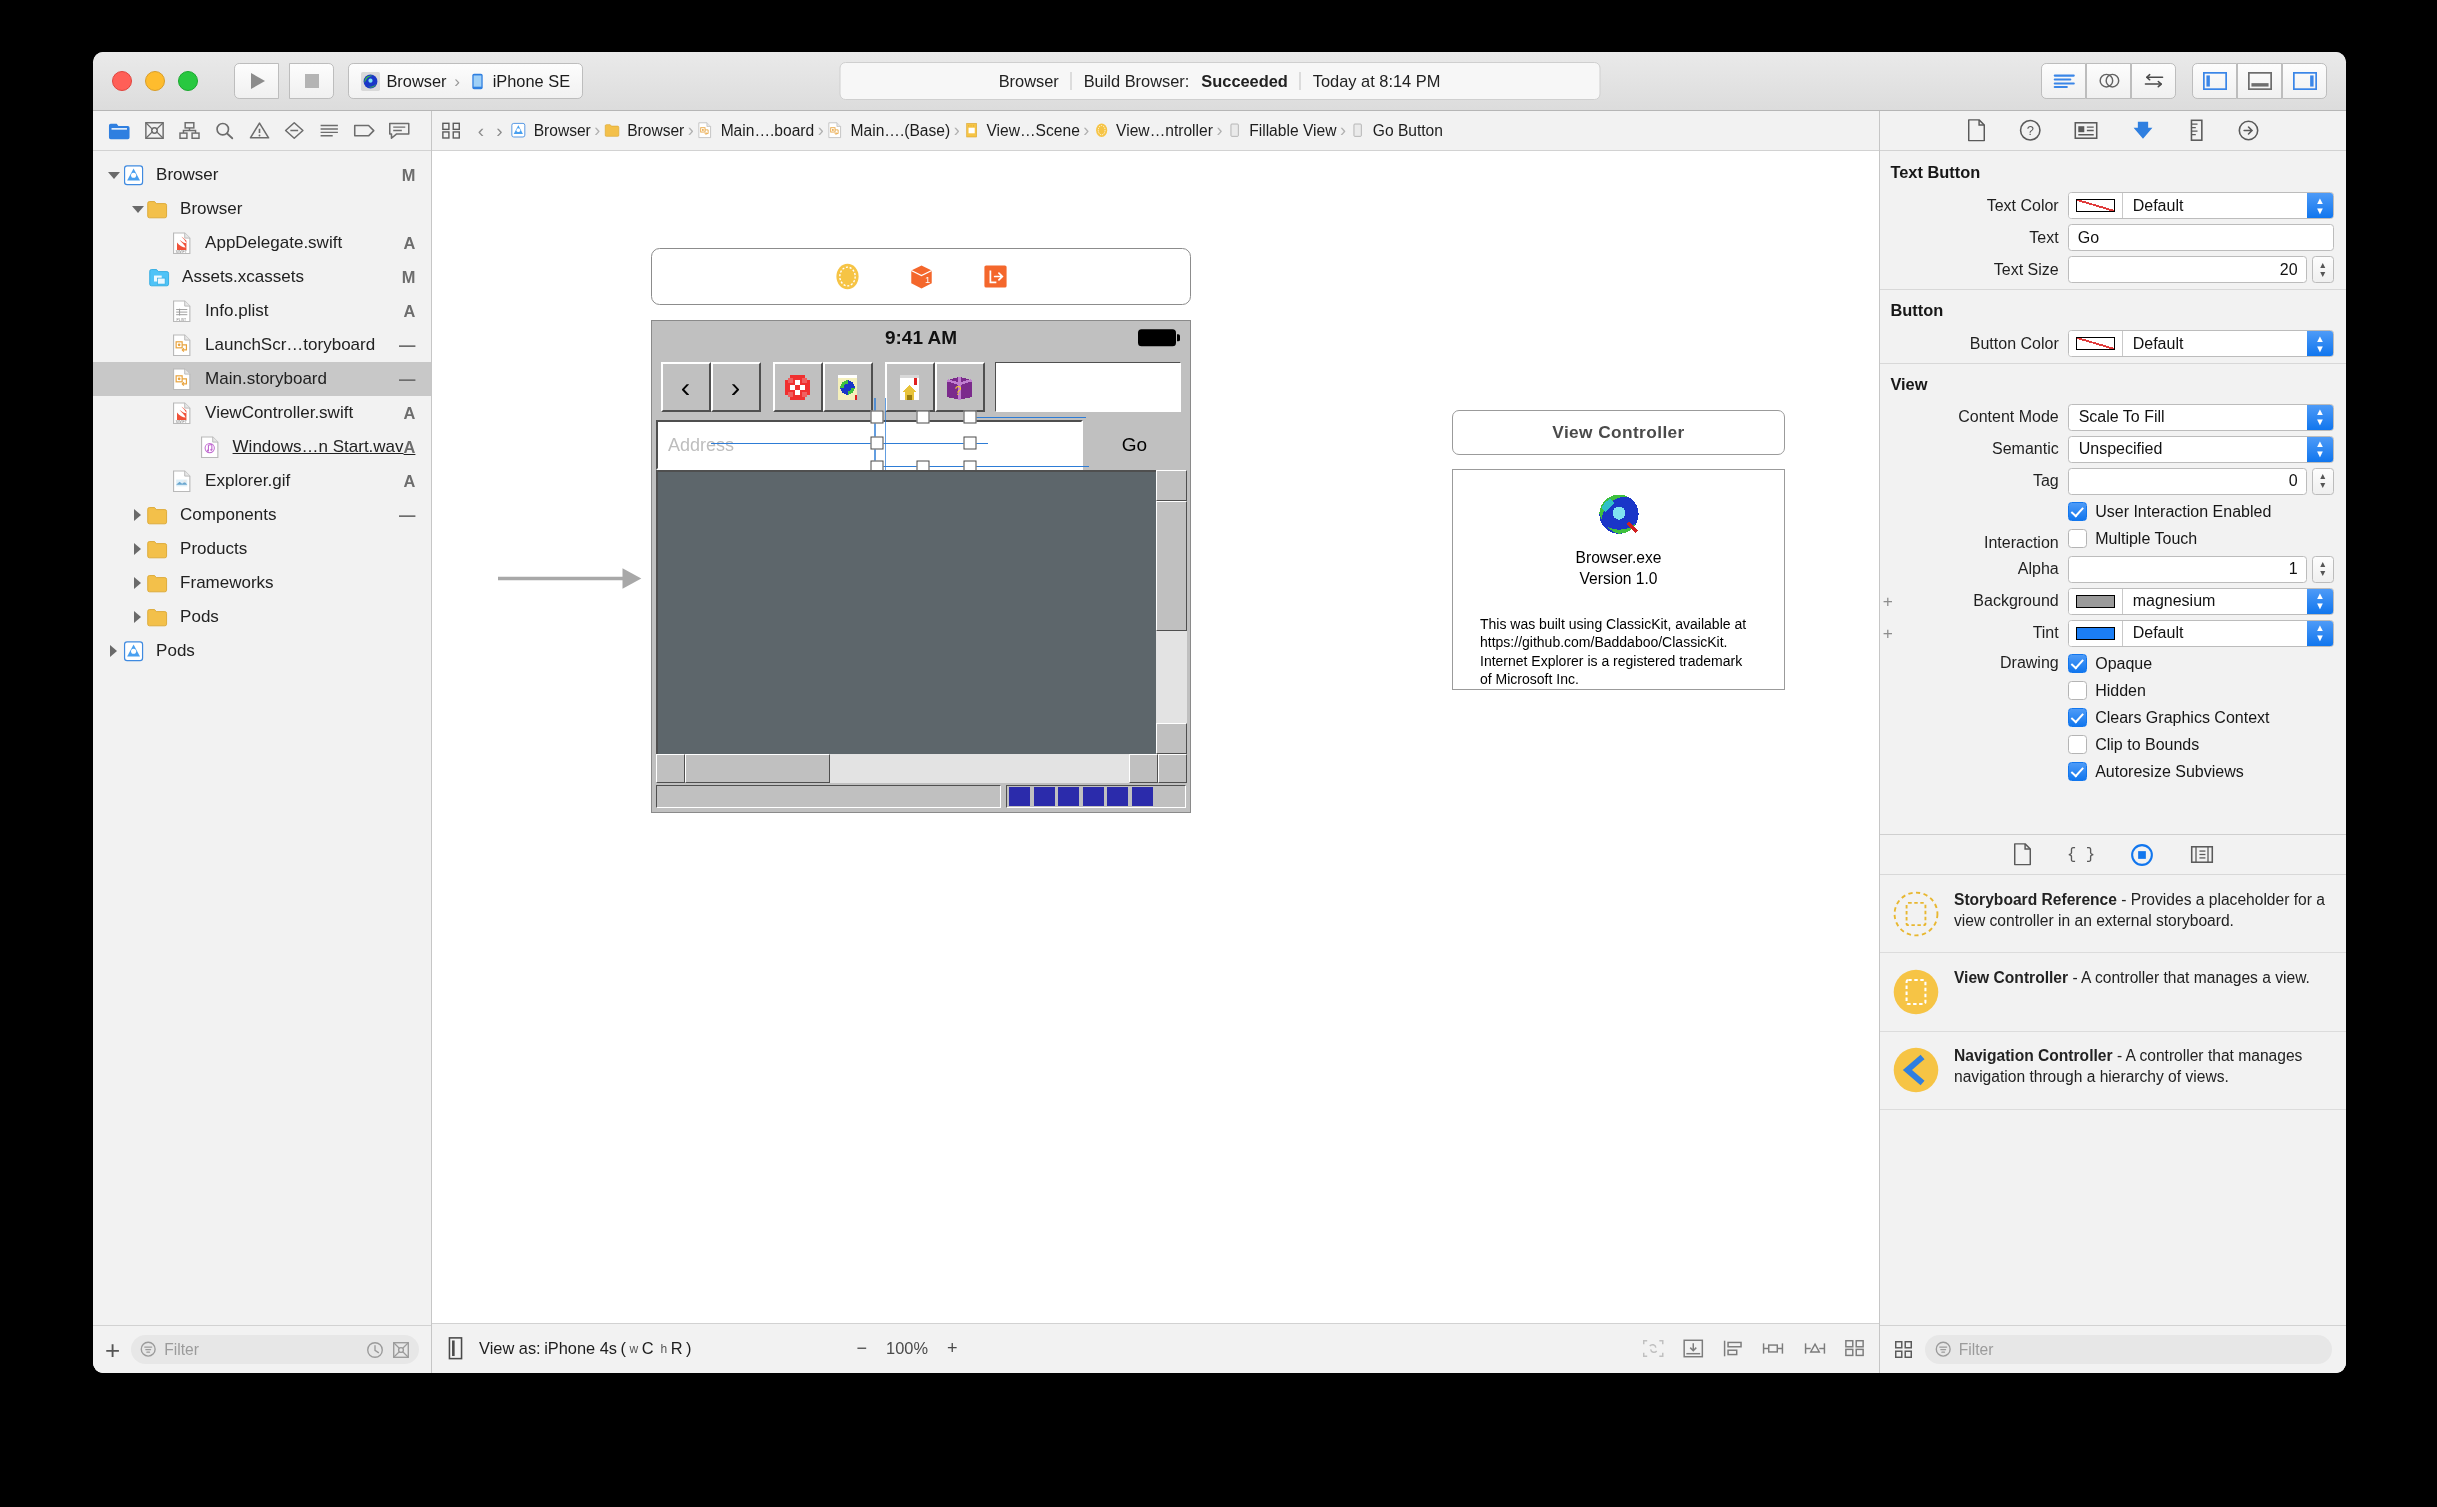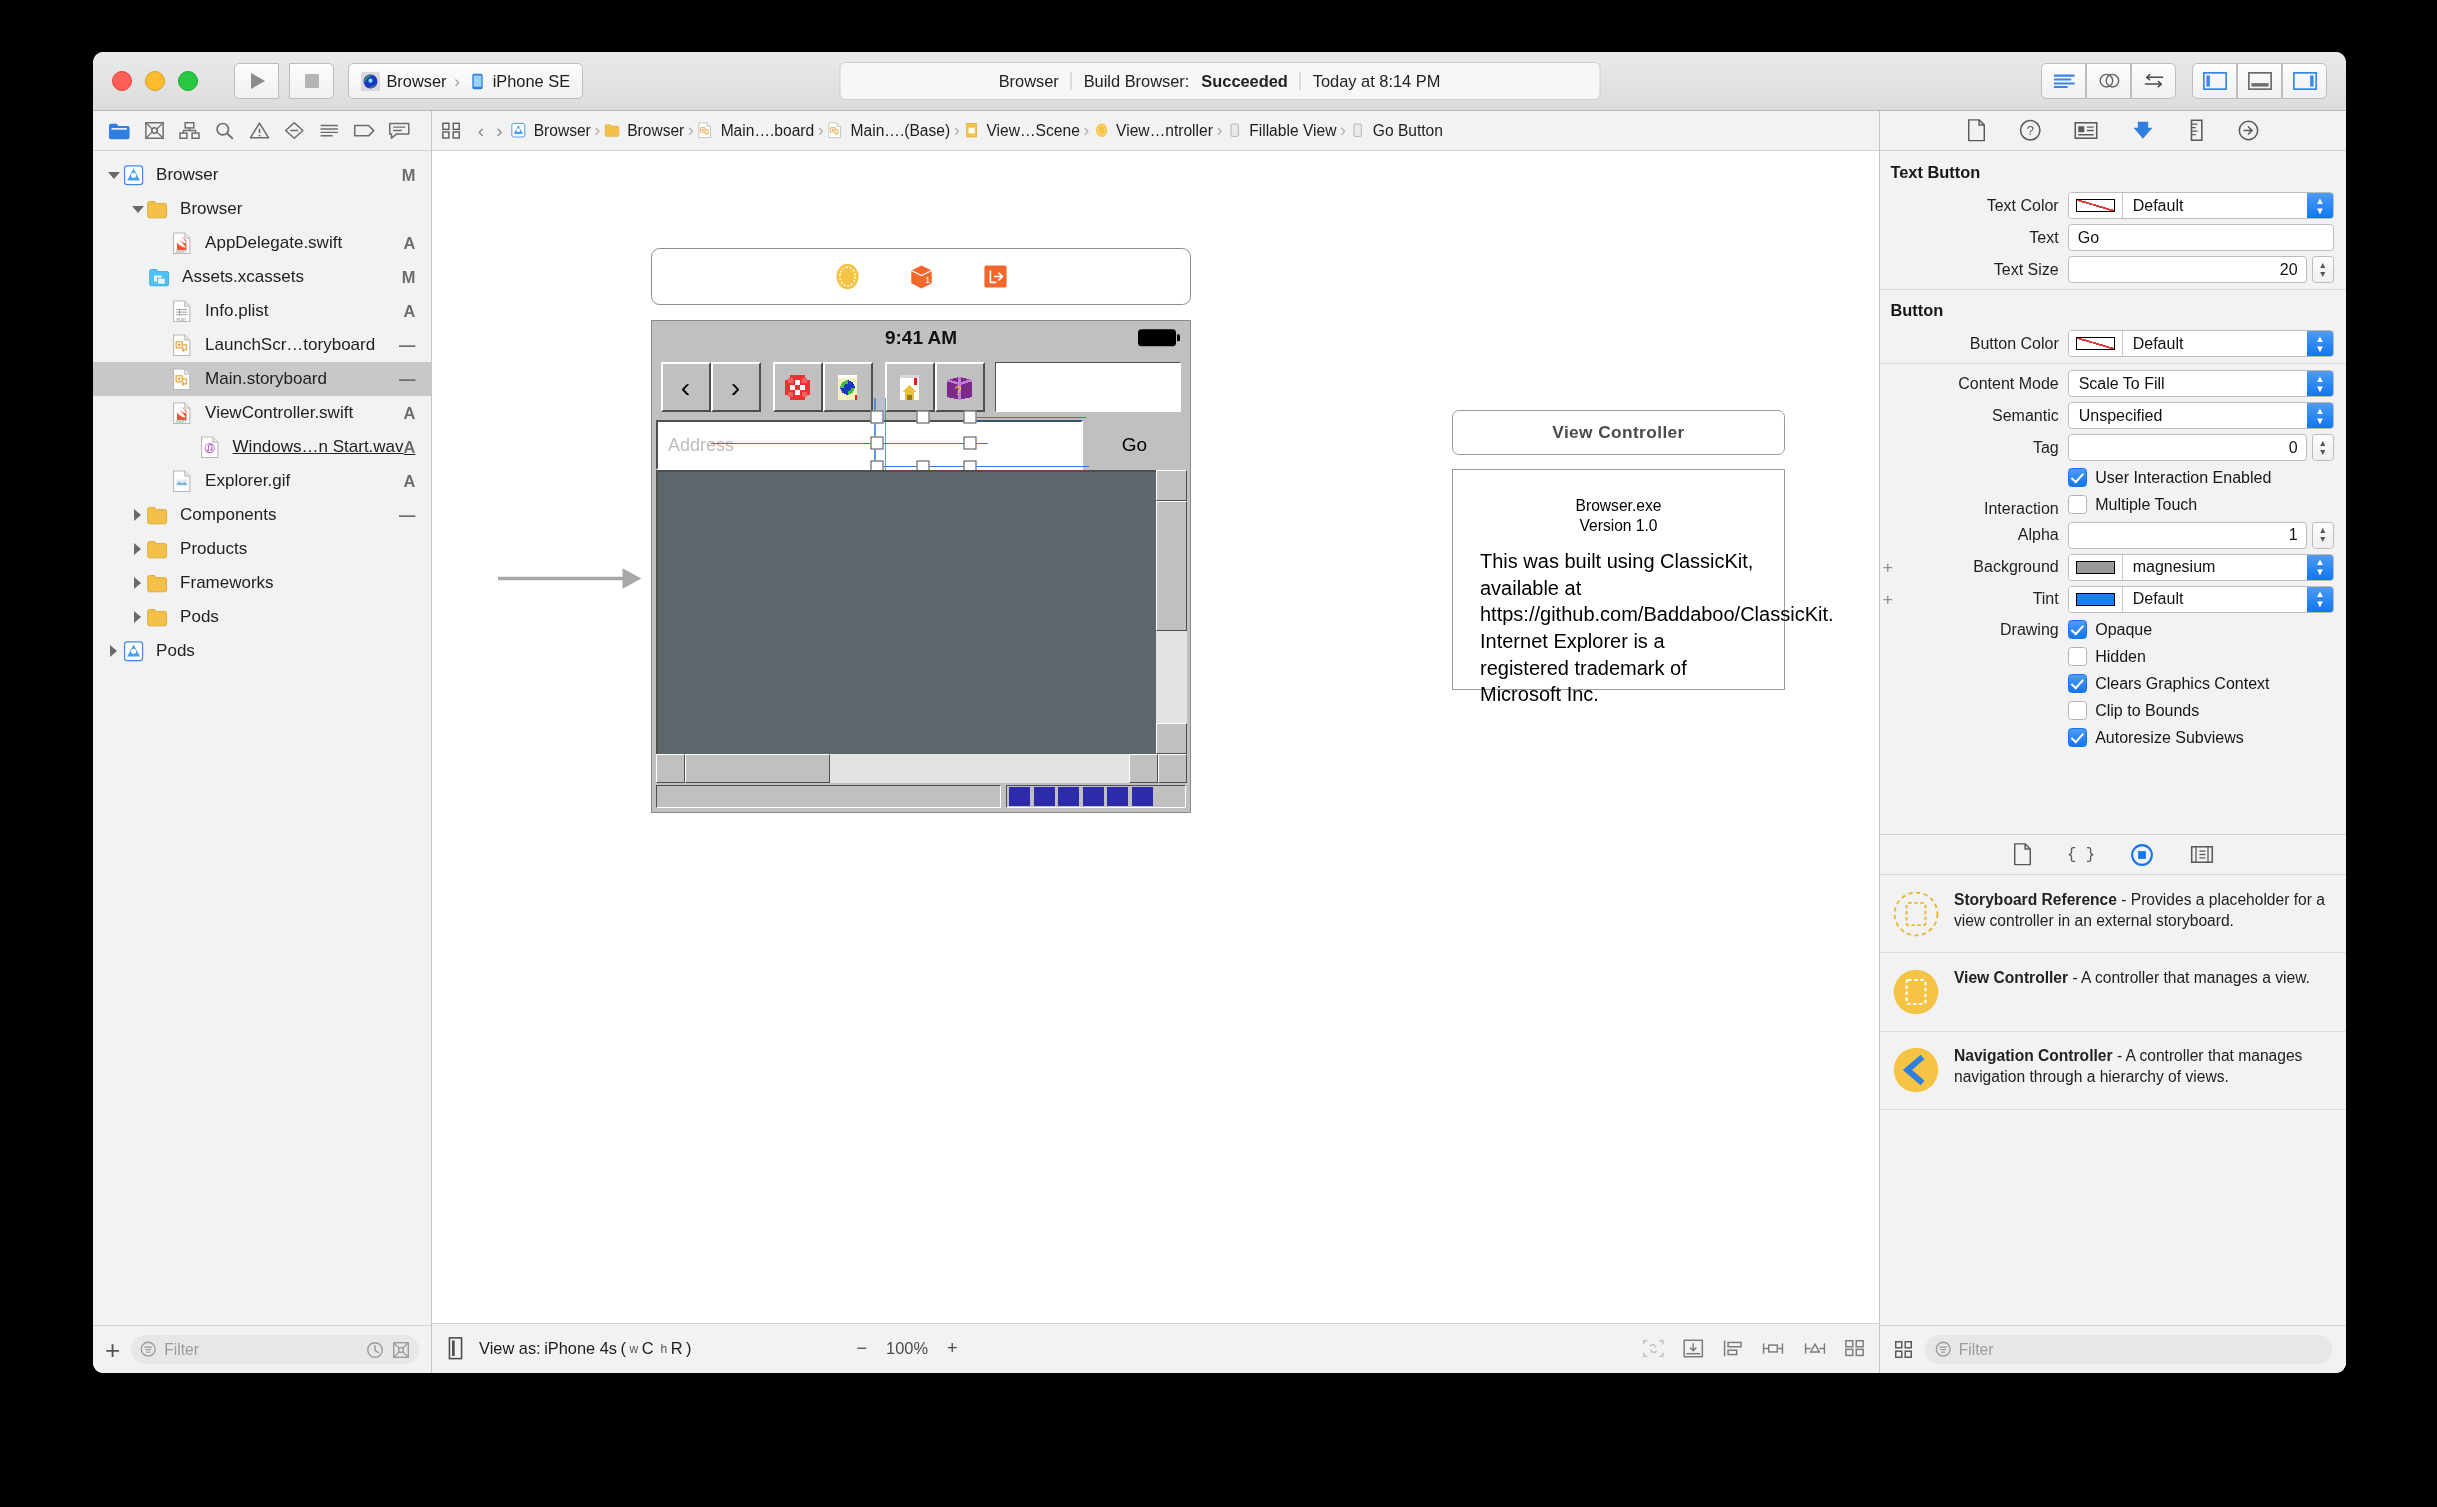--- a/index.html
+++ b/index.html
@@ -326,21 +326,21 @@
   .about-box {
     position: absolute; left: 1020px; top: 318px;
     width: 333px; height: 221px;
     background: #fff; border: 1.3px solid #9b9b9b;
     display: flex; flex-direction: column; align-items: center;
     padding-top: 18px;
   }
   .globe { width: 62px; height: 62px; position: relative; }
   .about-name { margin-top: 8.6px; font-size: 15.6px; color: #000; }
   .about-ver { margin-top: 2.6px; font-size: 15.6px; color: #000; }
-  .about-desc { margin-top: 13px; width: 277px; font-size: 20px; line-height: 1.33; color: #000; }
+  .about-desc { margin-top: 27px; width: 277px; font-size: 14px; line-height: 1.33; color: #000; }
 
   .entry-arrow { position: absolute; left: 65px; top: 413px; width: 147px; height: 29px; }
 </style>
 </head>
 <body>
 
 <div class="window">
 
   <div class="toolbar">
     <div class="lights">
@@ -1125,20 +1125,21 @@
               <span class="combo">
                 <span class="swatch-cell">
                   <span class="swatch diag"></span>
                 </span>
                 <span class="combo-val">Default</span>
                 <span class="stepper-blue">▲<br>▼</span>
               </span>
             </div>
           </div>
           <div class="hr"></div>
+          <div class="sect-title">View</div>
           <div class="frow">
             <span class="fplus"></span>
             <span class="flabel">Content Mode</span>
             <div class="fctl">
               <span class="combo">
                 <span class="combo-val">Scale To Fill</span>
                 <span class="stepper-blue">▲<br>▼</span>
               </span>
             </div>
           </div>

